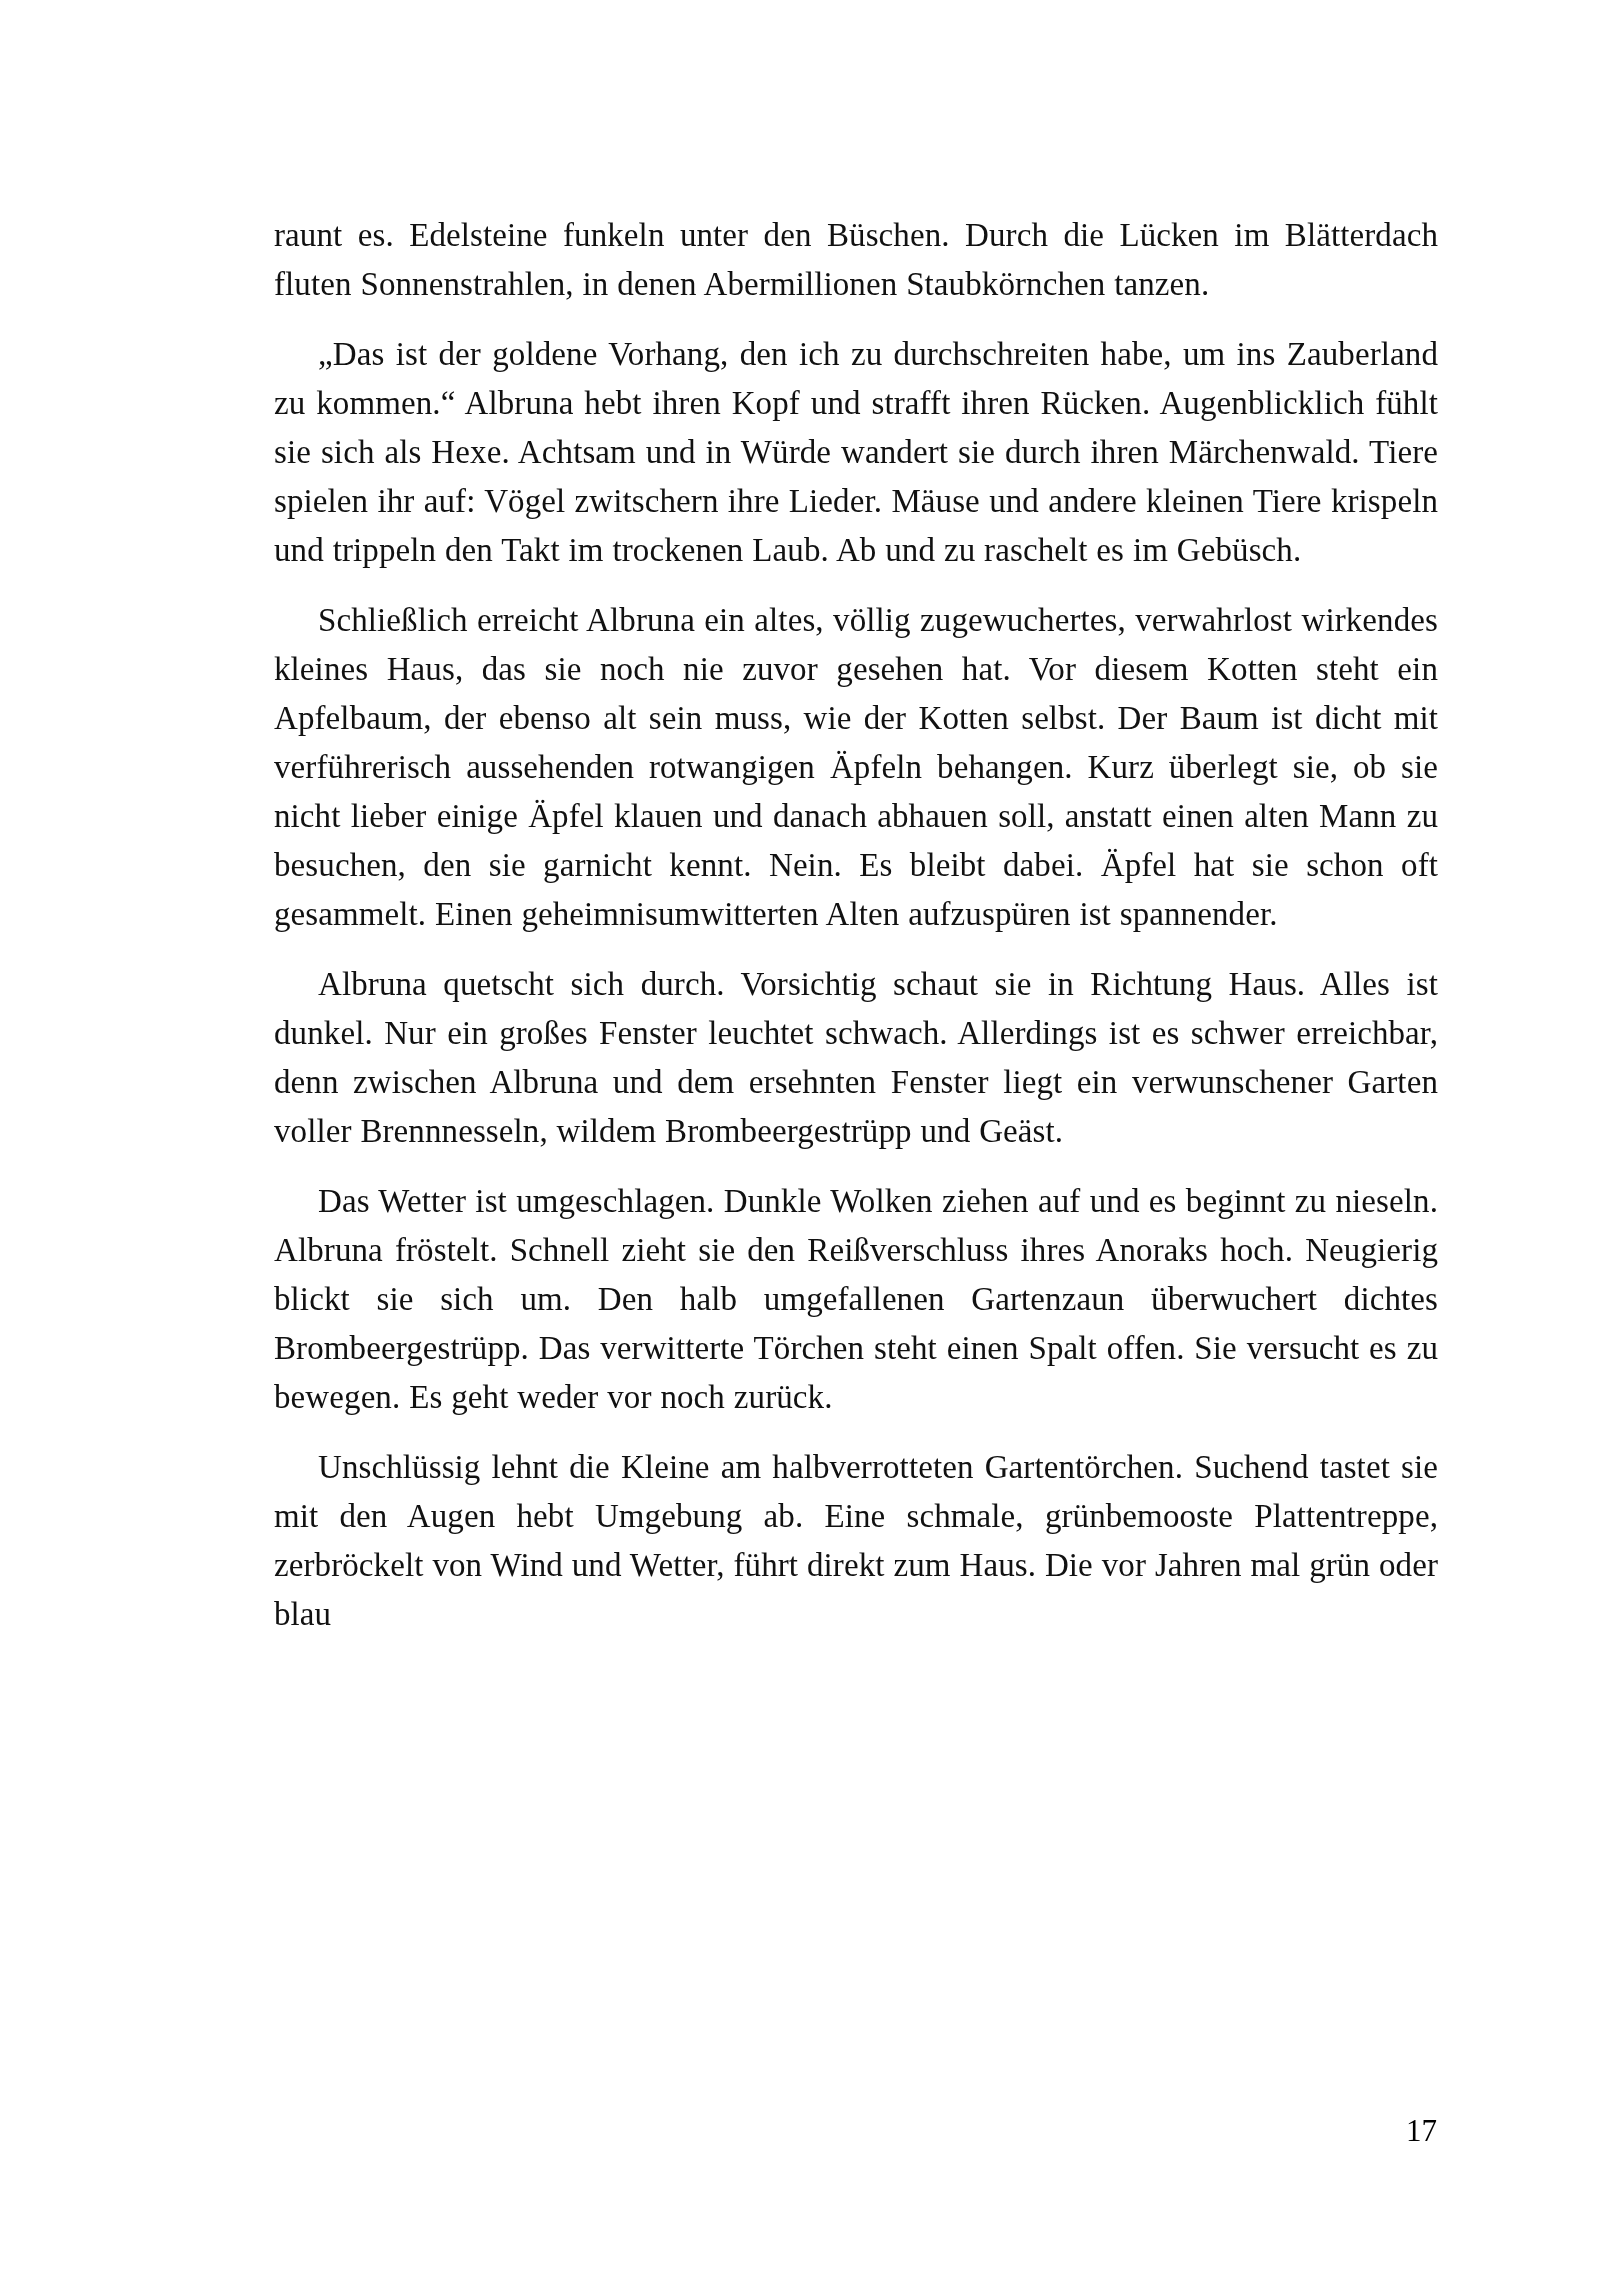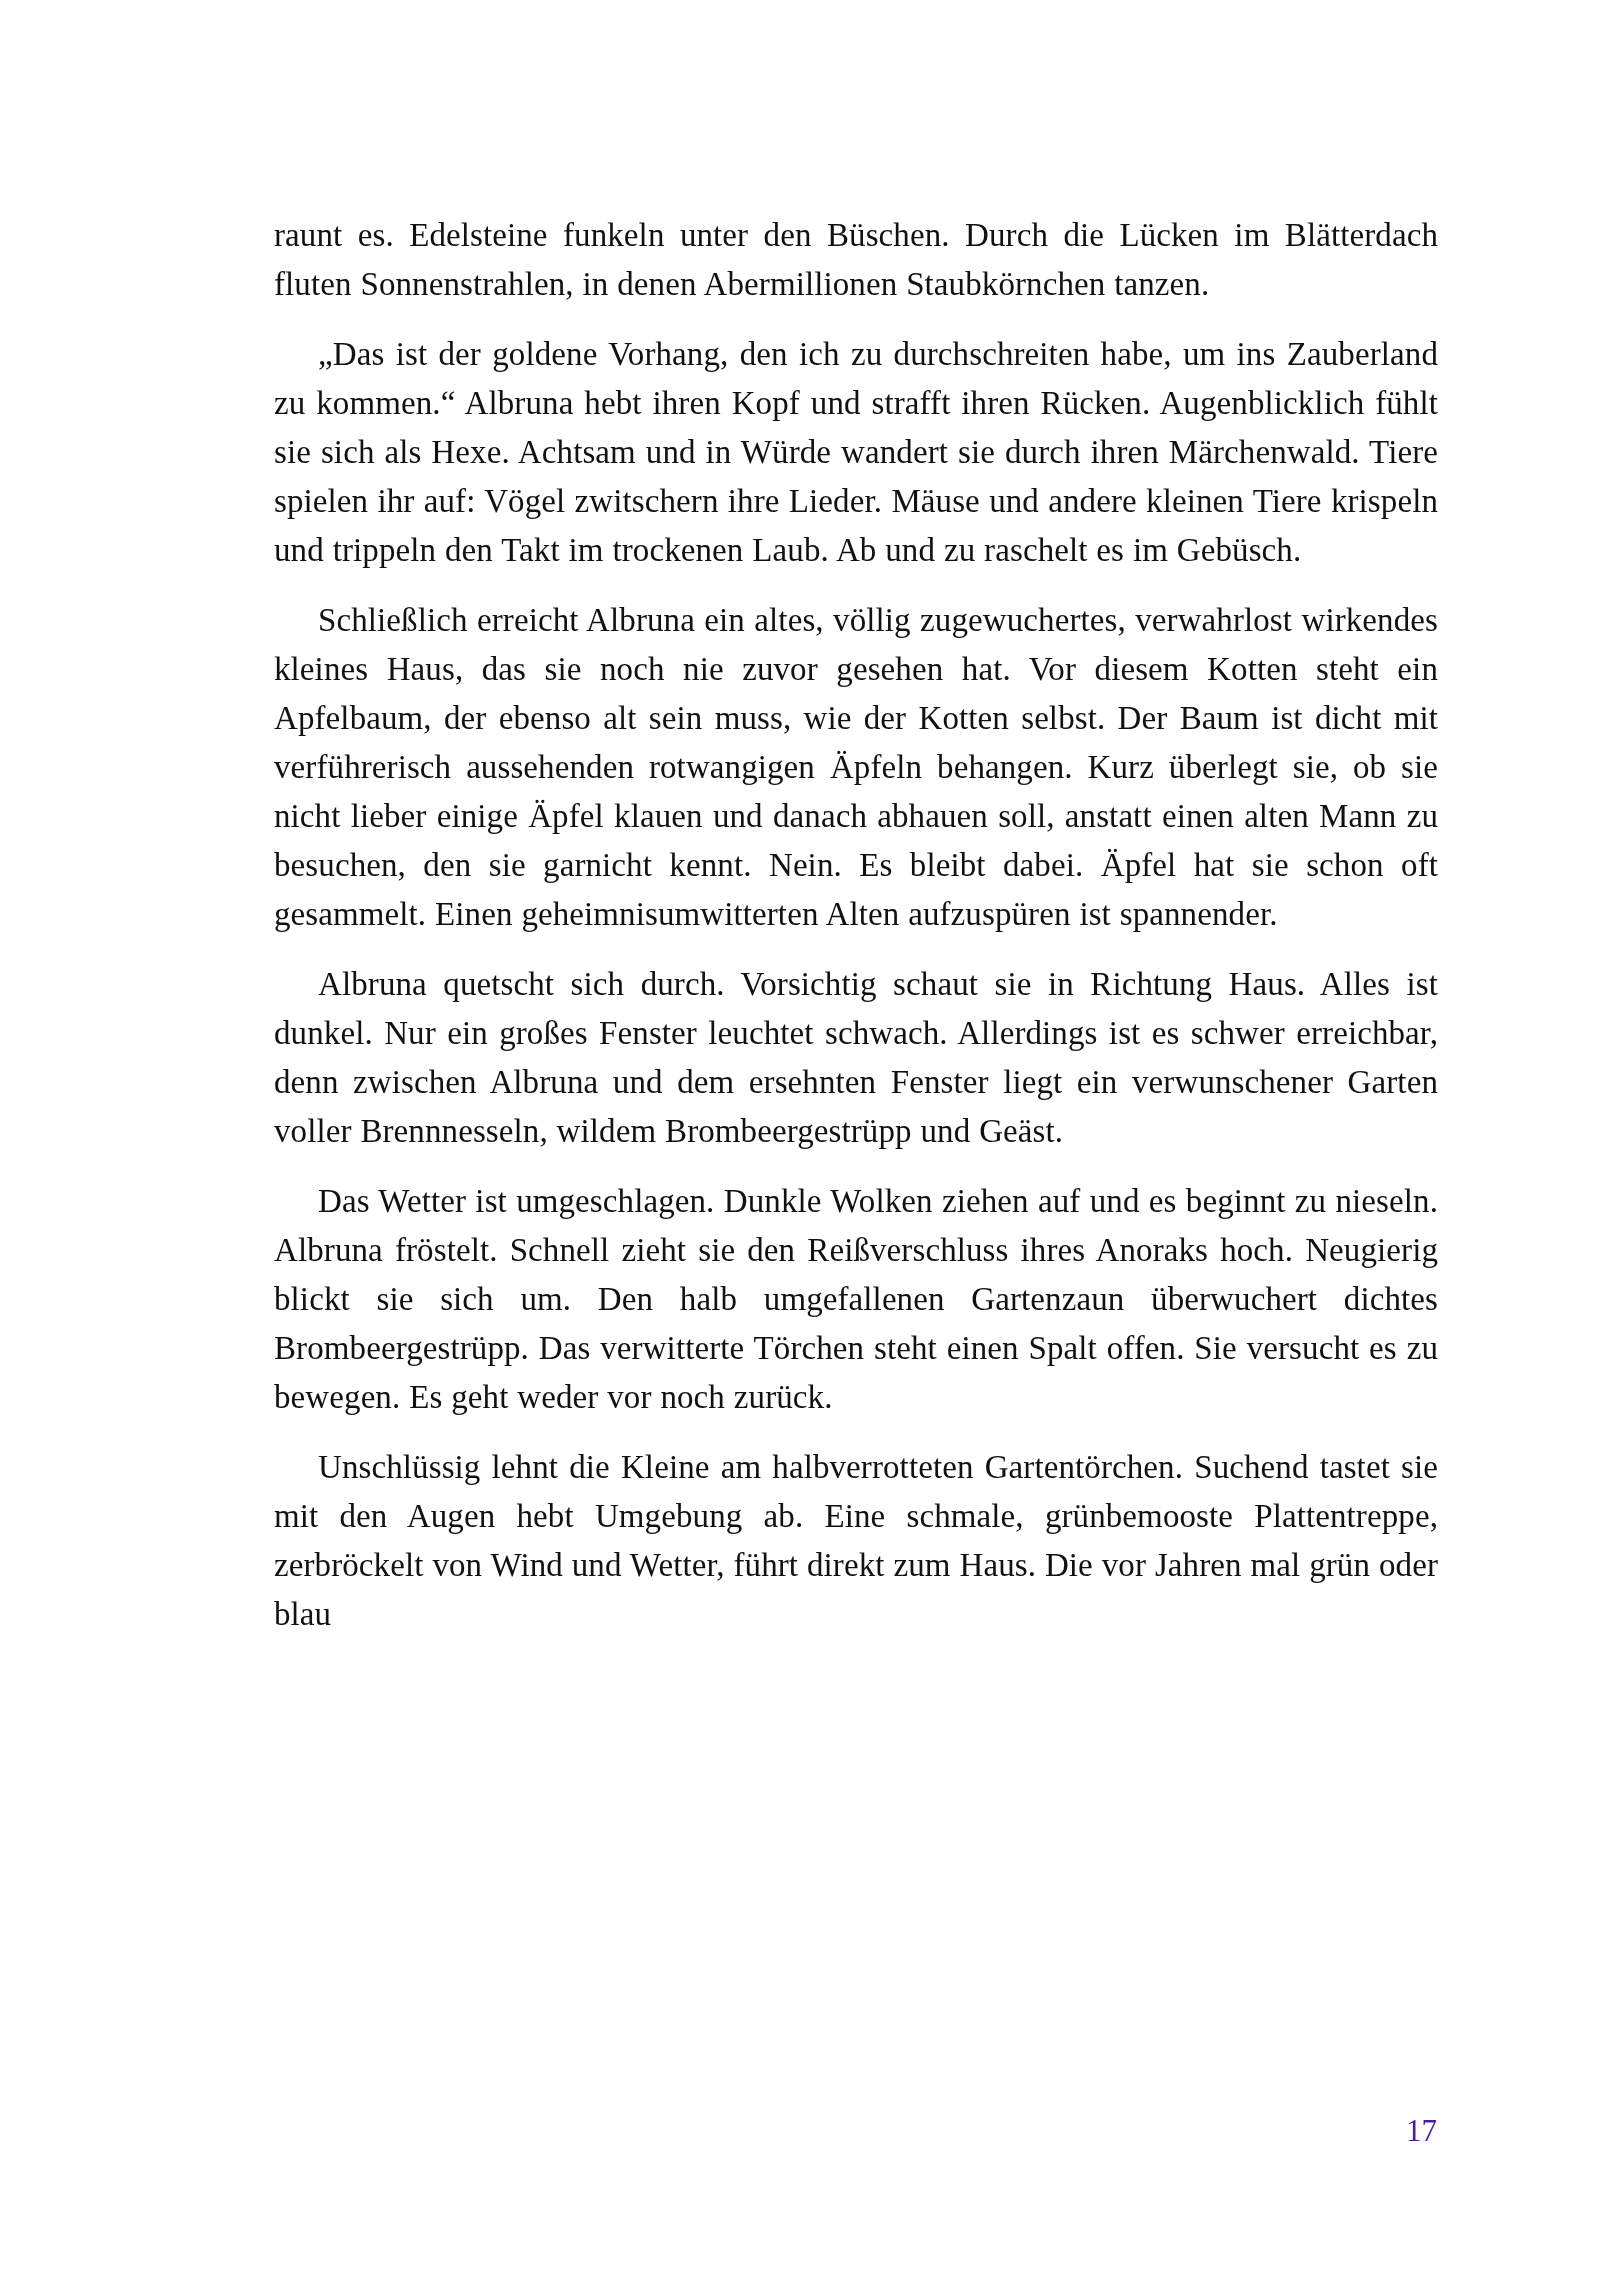--- a/index.html
+++ b/index.html
@@ -45,21 +45,21 @@
   }
   .text-block p.no-indent {
     text-indent: 0;
   }
   .page-number {
     position: absolute;
     top: 2115px;
     right: 217px;
     font-size: 31px;
     line-height: 1;
-    color: #4c1d95;
+    color: #000000;
   }
 </style>
 </head>
 <body>
 
 <div class="book-page">
   <div class="text-block">
     <p class="no-indent">raunt es. Edelsteine funkeln unter den Büschen. Durch die Lücken im Blätterdach fluten Sonnenstrahlen, in denen Abermillionen Staubkörnchen tanzen.</p>
     <p class="indent">„Das ist der goldene Vorhang, den ich zu durchschreiten habe, um ins Zauberland zu kommen.“ Albruna hebt ihren Kopf und strafft ihren Rücken. Augenblicklich fühlt sie sich als Hexe. Achtsam und in Würde wandert sie durch ihren Märchenwald. Tiere spielen ihr auf: Vögel zwitschern ihre Lieder. Mäuse und andere kleinen Tiere krispeln und trippeln den Takt im trockenen Laub. Ab und zu raschelt es im Gebüsch.</p>
     <p class="indent">Schließlich erreicht Albruna ein altes, völlig zugewuchertes, verwahrlost wirkendes kleines Haus, das sie noch nie zuvor gesehen hat. Vor diesem Kotten steht ein Apfelbaum, der ebenso alt sein muss, wie der Kotten selbst. Der Baum ist dicht mit verführerisch aussehenden rotwangigen Äpfeln behangen. Kurz überlegt sie, ob sie nicht lieber einige Äpfel klauen und danach abhauen soll, anstatt einen alten Mann zu besuchen, den sie garnicht kennt. Nein. Es bleibt dabei. Äpfel hat sie schon oft gesammelt. Einen geheimnisumwitterten Alten aufzuspüren ist spannender.</p>

